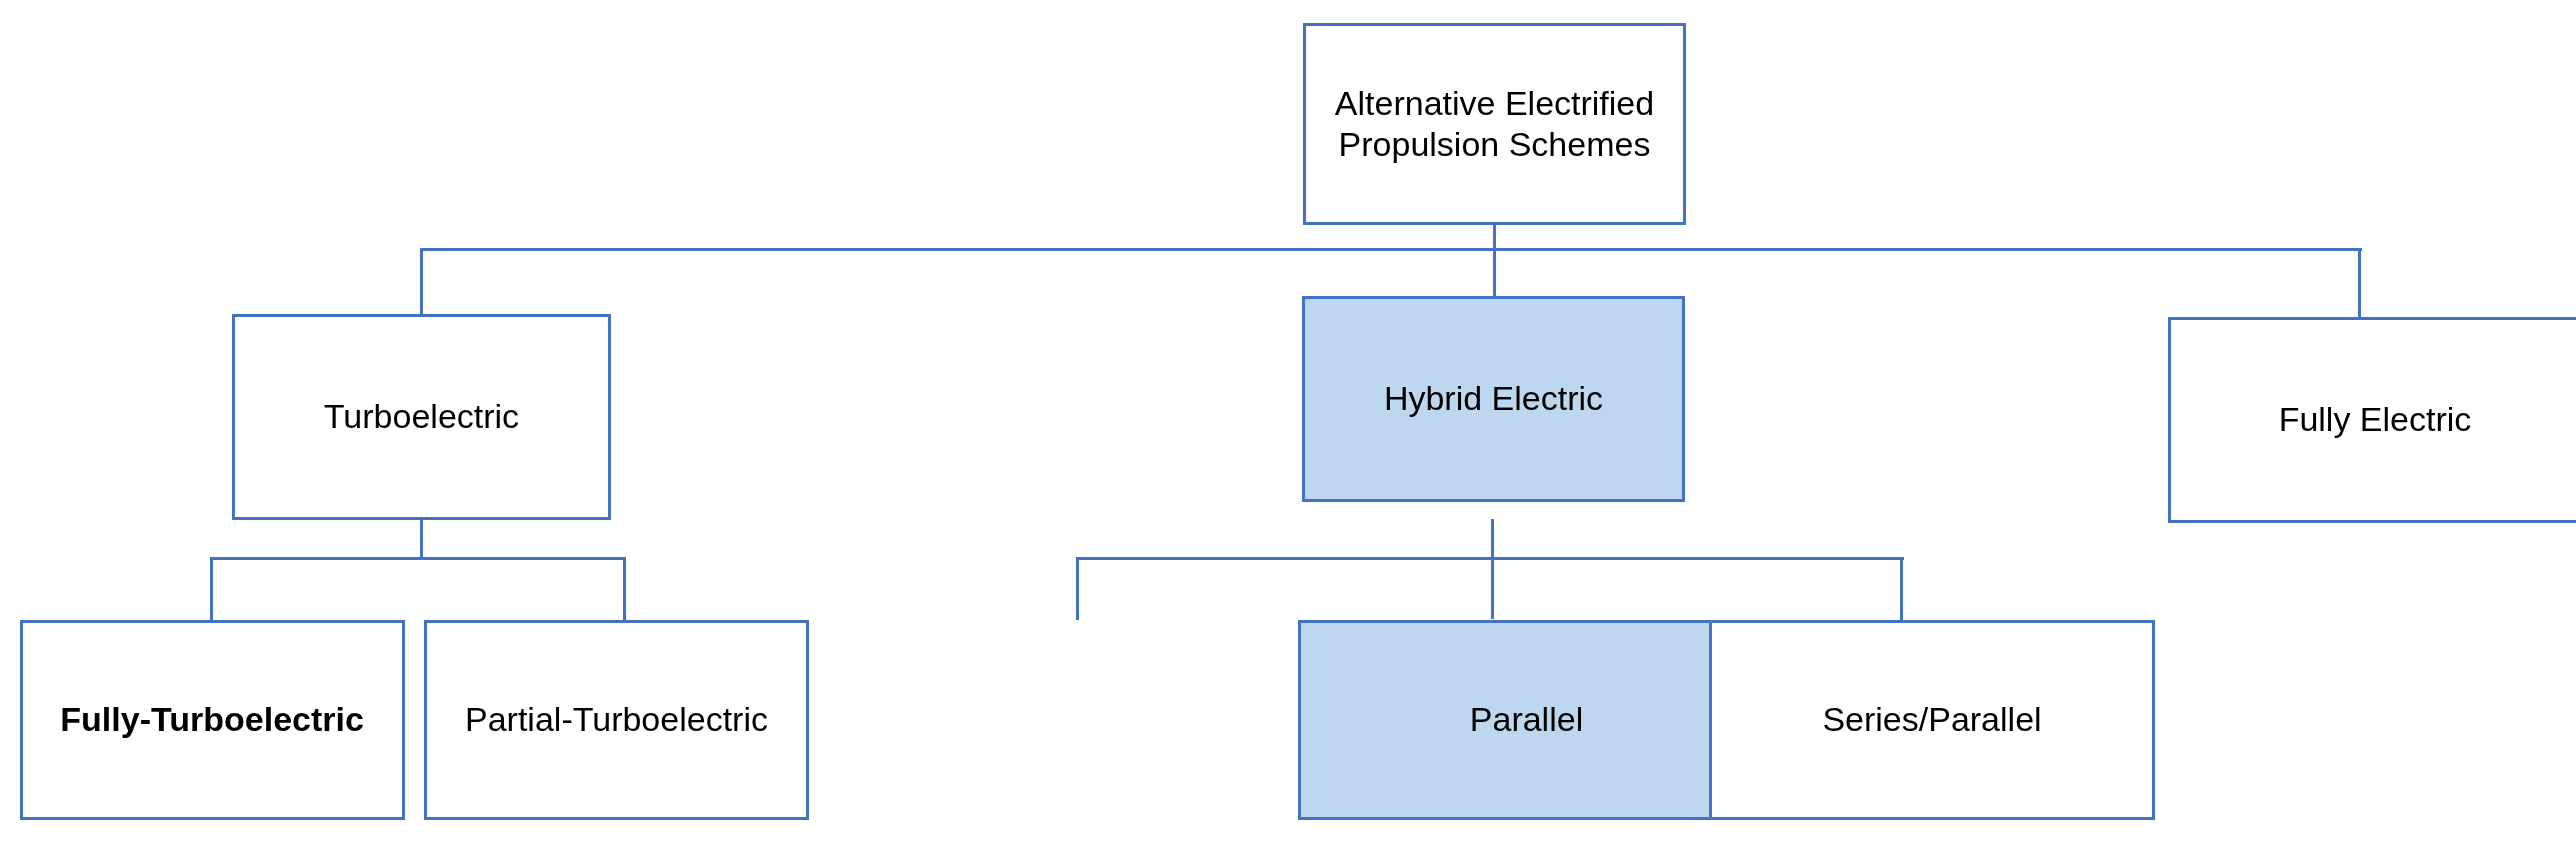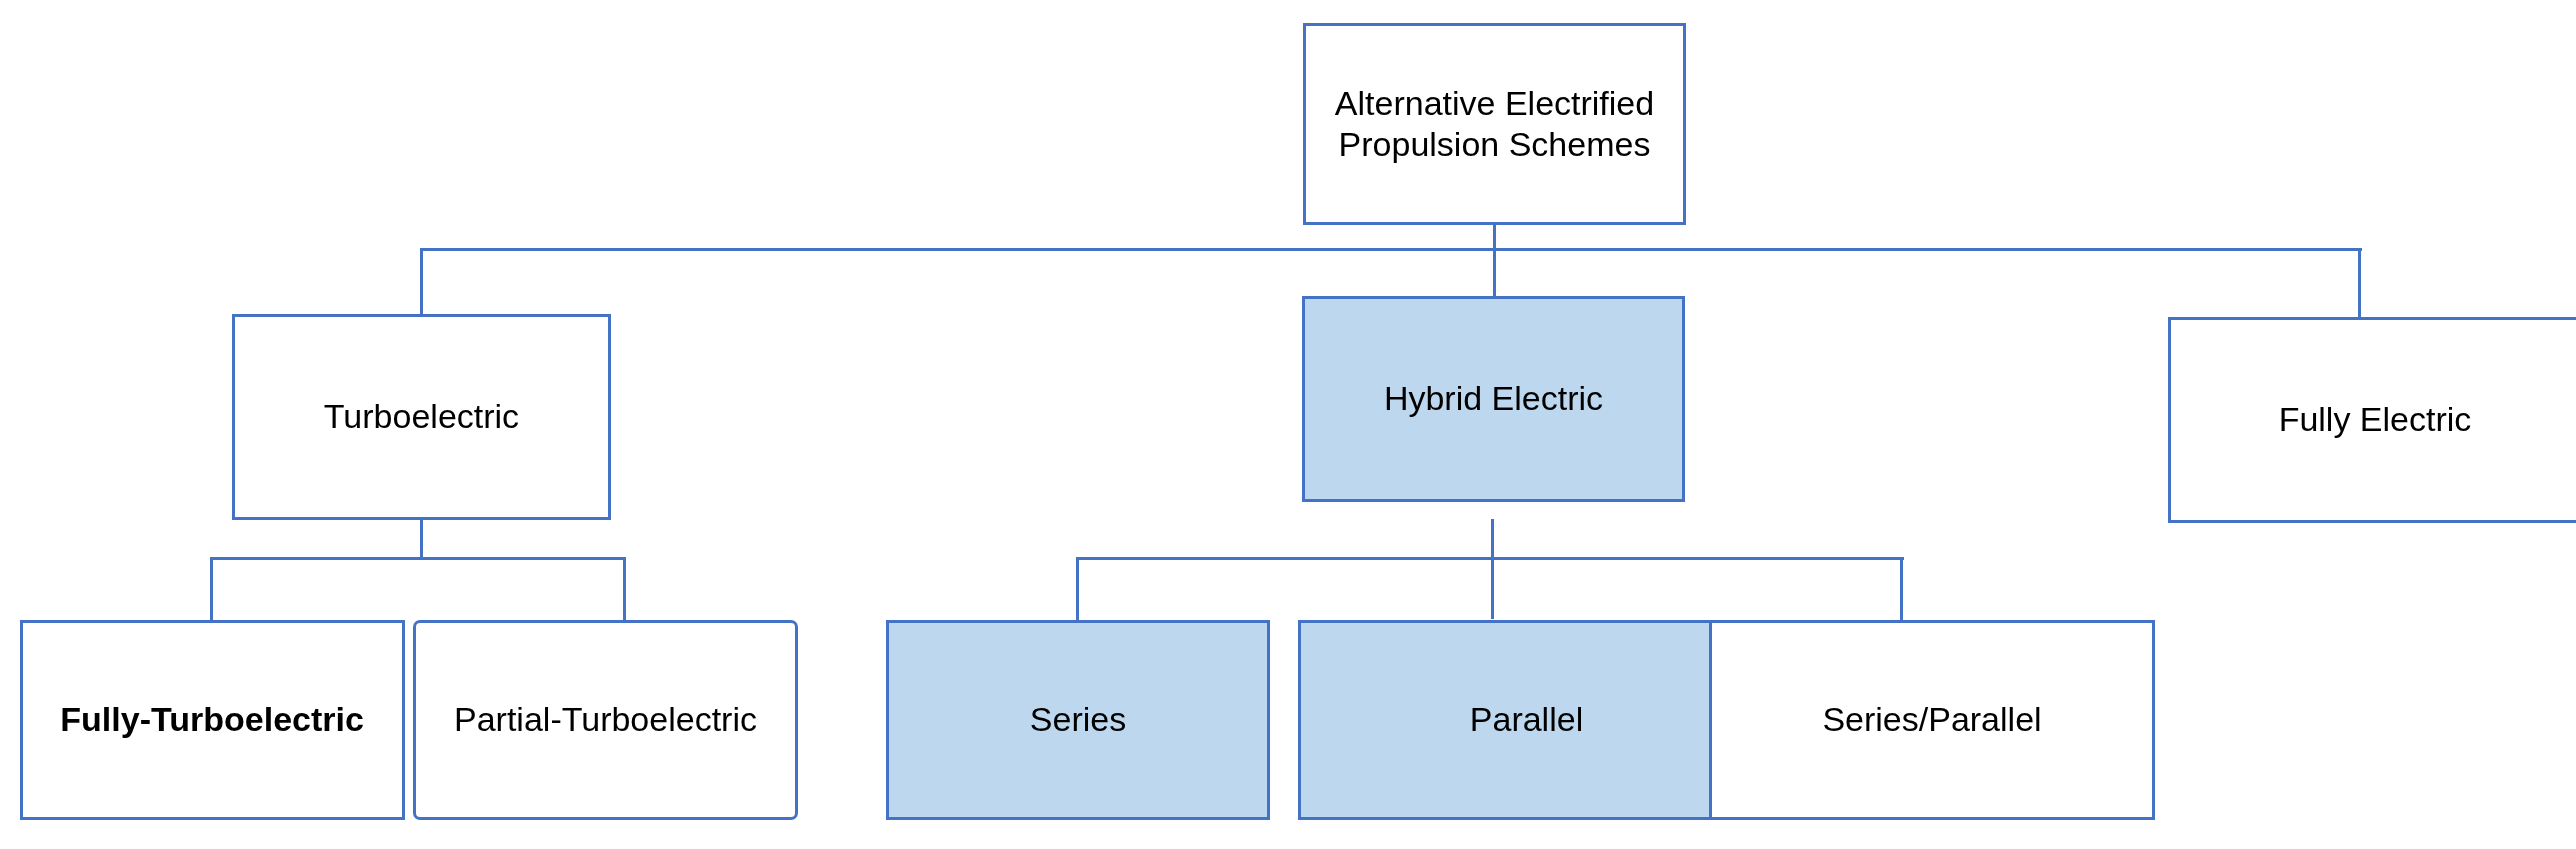--- a/index.html
+++ b/index.html
@@ -74,27 +74,24 @@
   </div>
 
   <div class="node" style="left:2168px; top:317px; width:414px; height:206px;">
     <span>Fully Electric</span>
   </div>
 
   <div class="node" style="left:19.6px; top:620px; width:385px; height:200px;font-weight:bold;">
     <span>Fully-Turboelectric</span>
   </div>
 
-  <div class="node" style="left:413px; top:620px; width:385px; height:200px;border-radius:7px;">
+  <div class="node" style="left:424px; top:620px; width:385px; height:200px;">
     <span>Partial-Turboelectric</span>
   </div>
 
-  <div class="node hl" style="left:886px; top:620px; width:384px; height:200px;">
-    <span>Series</span>
-  </div>
 
   <div class="node hl" style="left:1298px; top:620px; width:457px; height:200px;">
     <span>Parallel</span>
   </div>
 
   <div class="node" style="left:1709px; top:620px; width:446px; height:200px;">
     <span>Series/Parallel</span>
   </div>
 
 </div>

